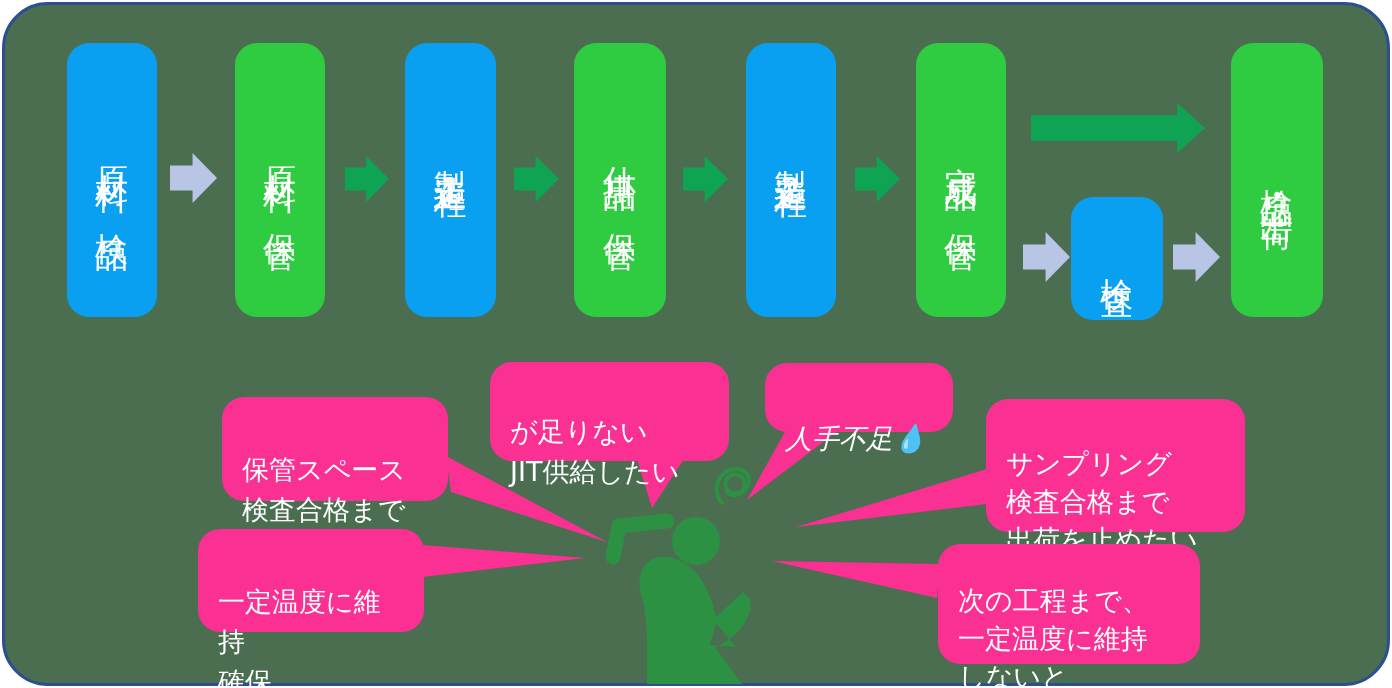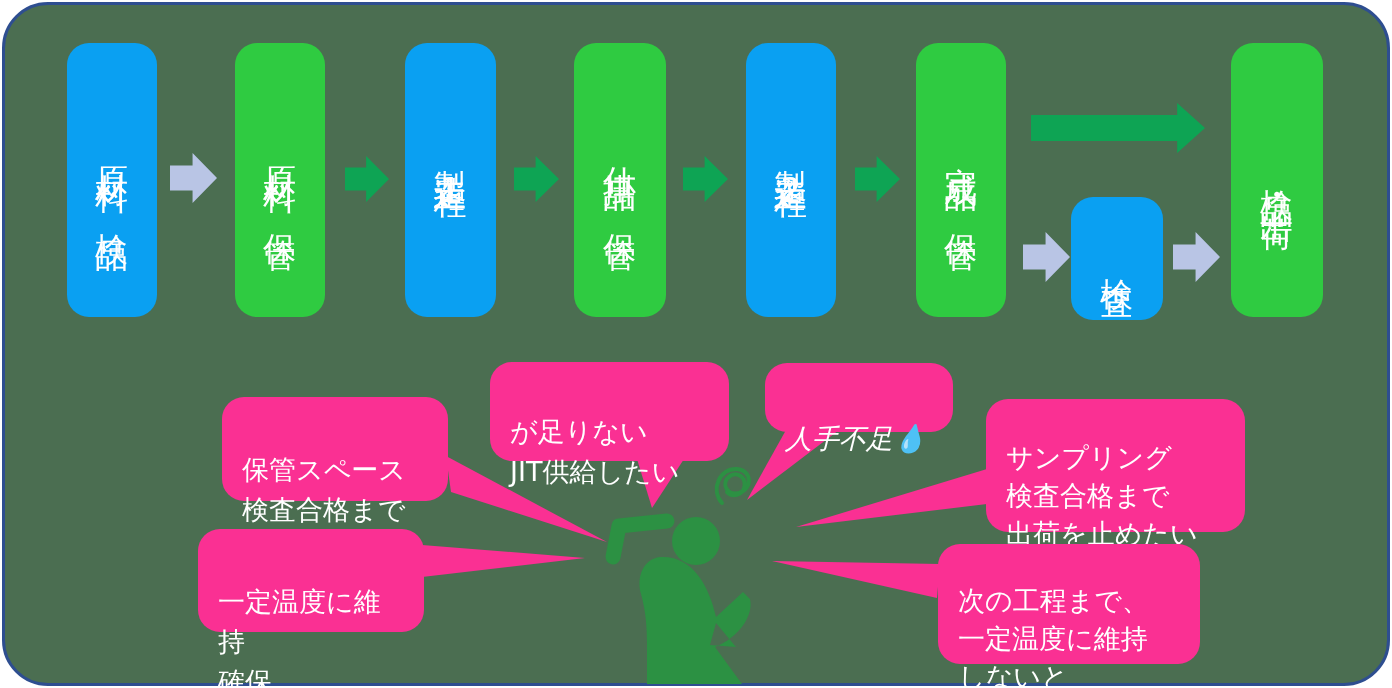--- a/index.html
+++ b/index.html
@@ -136,21 +136,21 @@
     <span>一定温度に維持
 確保</span>
   </div>
   <div class="bubble" style="left:490px;top:362px;width:239px;height:99px;padding-top:10px;">
     <span>が足りない
 JIT供給したい</span>
   </div>
   <div class="bubble" style="left:765px;top:363px;width:188px;height:69px;padding-top:16px;font-style:italic;">
     <span>人手不足💧</span>
   </div>
-  <div class="bubble" style="left:986px;top:399px;width:259px;height:133px;padding-top:2px;line-height:38px;">
+  <div class="bubble" style="left:986px;top:399px;width:259px;height:133px;padding-top:8px;line-height:38px;">
     <span>サンプリング
 検査合格まで
 出荷を止めたい</span>
   </div>
   <div class="bubble" style="left:938px;top:544px;width:262px;height:120px;padding-top:0;line-height:38px;">
     <span>次の工程まで、
 一定温度に維持
 しないと</span>
   </div>
 </div>

